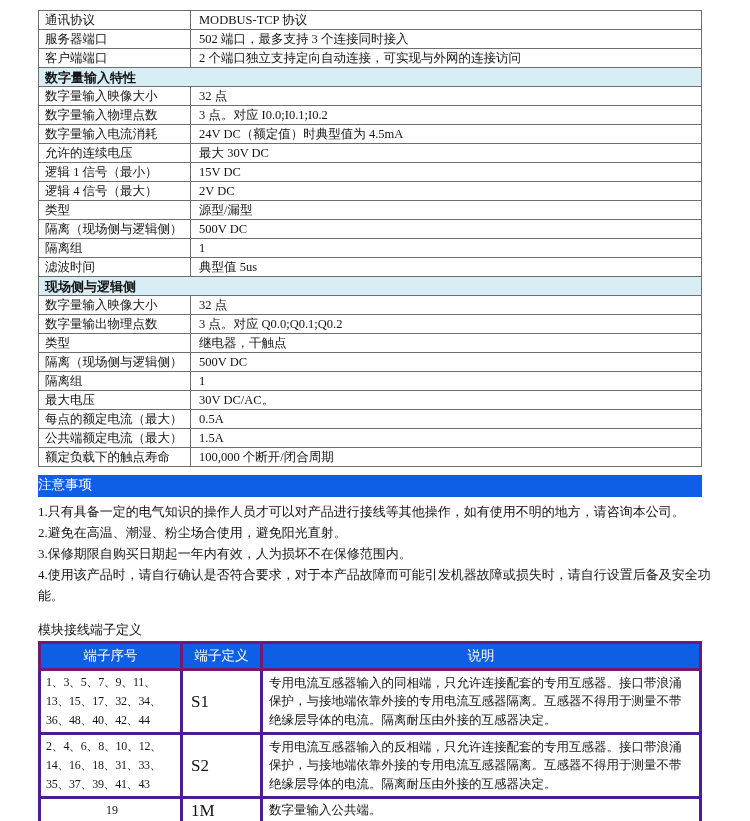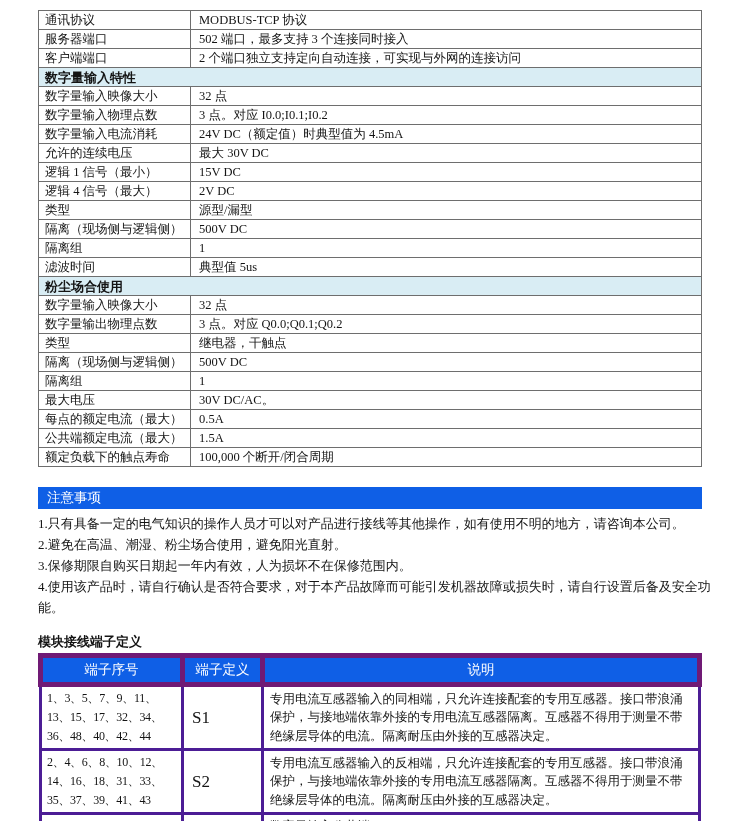--- a/index.html
+++ b/index.html
@@ -14,32 +14,32 @@
   .spec-table td{
     border:1px solid #6e6e6e;font-size:12.5px;line-height:15px;
     padding:1.5px 8px;white-space:nowrap;overflow:hidden;vertical-align:middle;
   }
   .spec-table td.label-cell{width:152px;padding-left:6px;}
   .spec-table tr.section-row td{
     background:#d9edf4;font-weight:bold;padding-left:6px;font-size:13px;
   }
   
   .notes-bar{
-    margin-top:20px;width:664px;height:22px;line-height:22px;box-sizing:border-box;
-    background:#0f5fe6;color:#ffffff;font-size:13.5px;padding-left:9px;
-    font-family:Liberation Sans, sans-serif;
+    margin-top:8px;width:664px;height:22px;line-height:22px;box-sizing:border-box;
+    background:#0f5fe6;color:#ffffff;font-size:13.5px;
+    font-family:Liberation Mono, monospace;
   }
   .notes-list{margin-top:4px;width:678px;font-size:13px;line-height:21px;}
   .note-item{white-space:normal;}
   
-  .terminal-title{margin-top:15px;font-size:13px;font-weight:bold;line-height:17px;}
+  .terminal-title{margin-top:15px;font-size:13px;font-weight:normal;line-height:17px;}
   .terminal-table{margin-top:3px;width:664px;}
   .terminal-table th{
     background:#0f5fe6;color:#ffffff;font-weight:normal;font-size:13.5px;
-    height:24px;border:5px solid #701a75;text-align:center;padding:0;
+    height:24px;border:3px solid #701a75;text-align:center;padding:0;
   }
   .terminal-table td{
     border:3px solid #4c1d95;font-size:12.5px;padding:2px 6px;vertical-align:middle;
   }
   .terminal-table td.num-cell{
     font-size:12px;line-height:19px;letter-spacing:-0.3px;padding-left:5px;padding-right:2px;
   }
   .terminal-table td.num-cell.center{text-align:center;letter-spacing:0;}
   .terminal-table td.def-cell{font-size:17px;line-height:16px;padding-left:8px;}
   .terminal-table td.desc-cell{line-height:18.5px;}
@@ -104,21 +104,21 @@
         </tr>
         <tr>
           <td class="label-cell">隔离组</td>
           <td class="value-cell">1</td>
         </tr>
         <tr>
           <td class="label-cell">滤波时间</td>
           <td class="value-cell">典型值 5us</td>
         </tr>
         <tr class="section-row">
-          <td colspan="2">粉尘场合使用</td>
+          <td colspan="2">现场侧与逻辑侧</td>
         </tr>
         <tr>
           <td class="label-cell">数字量输入映像大小</td>
           <td class="value-cell">32 点</td>
         </tr>
         <tr>
           <td class="label-cell">数字量输出物理点数</td>
           <td class="value-cell">3 点。对应 Q0.0;Q0.1;Q0.2</td>
         </tr>
         <tr>

